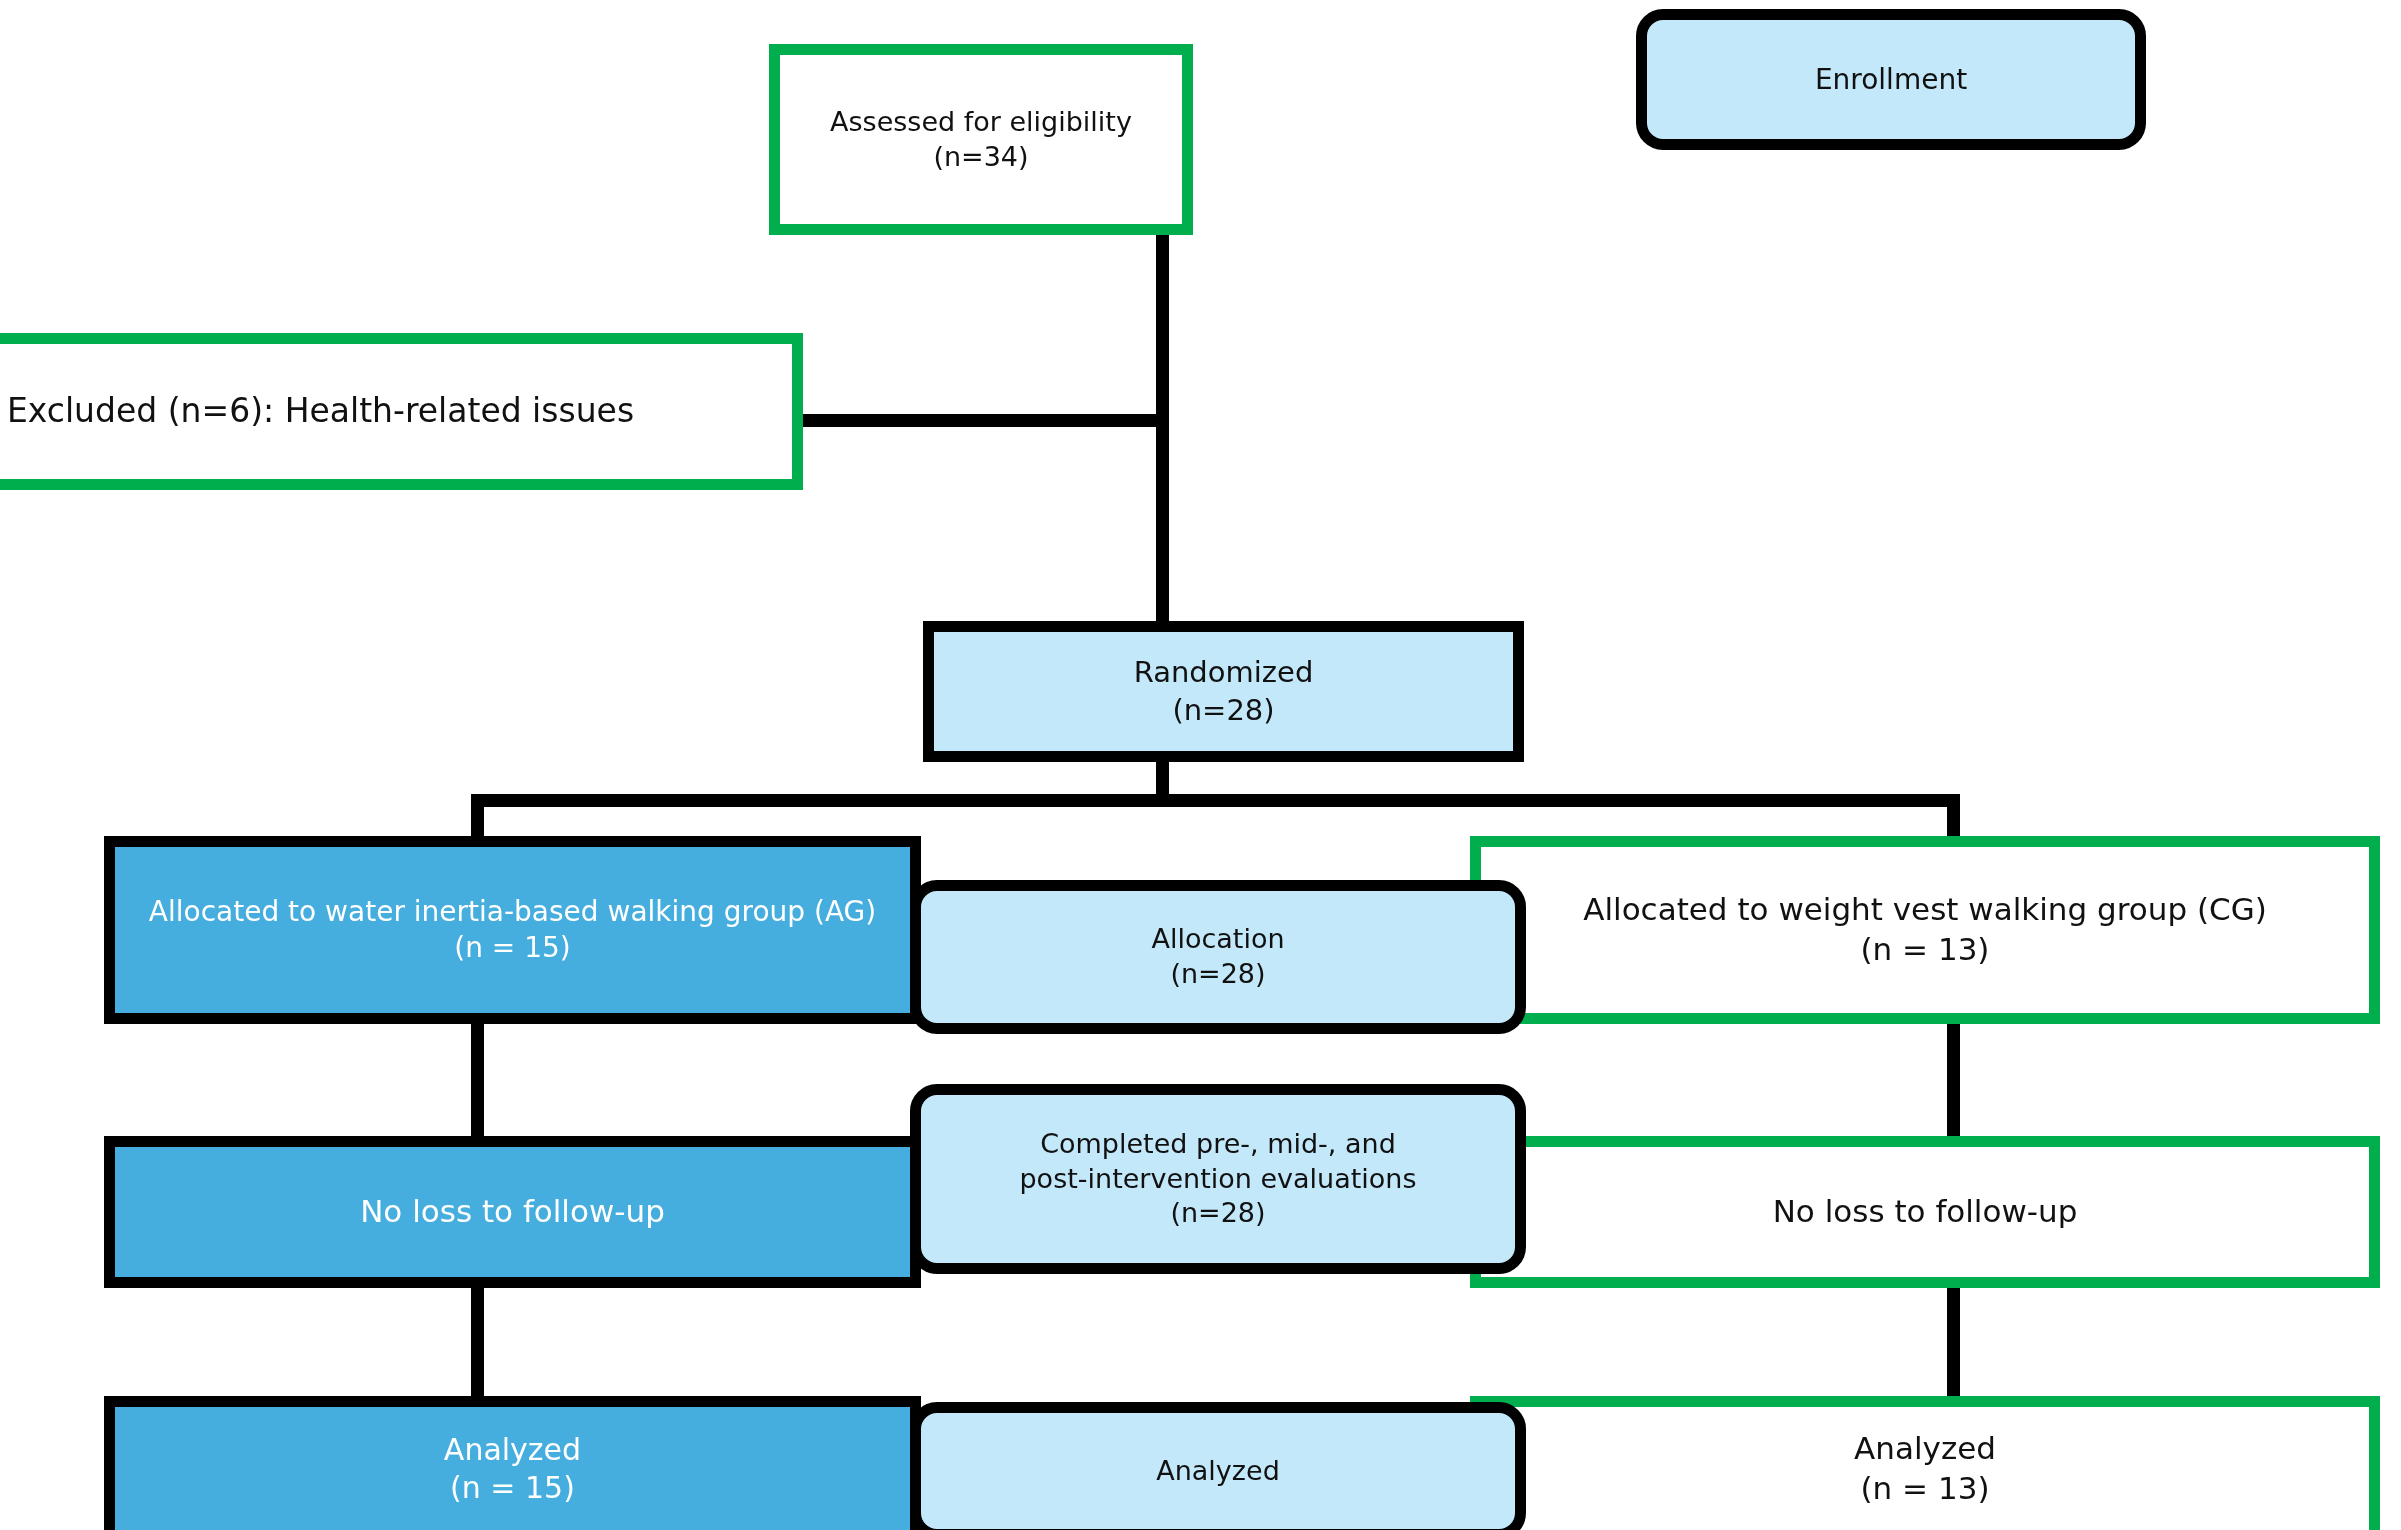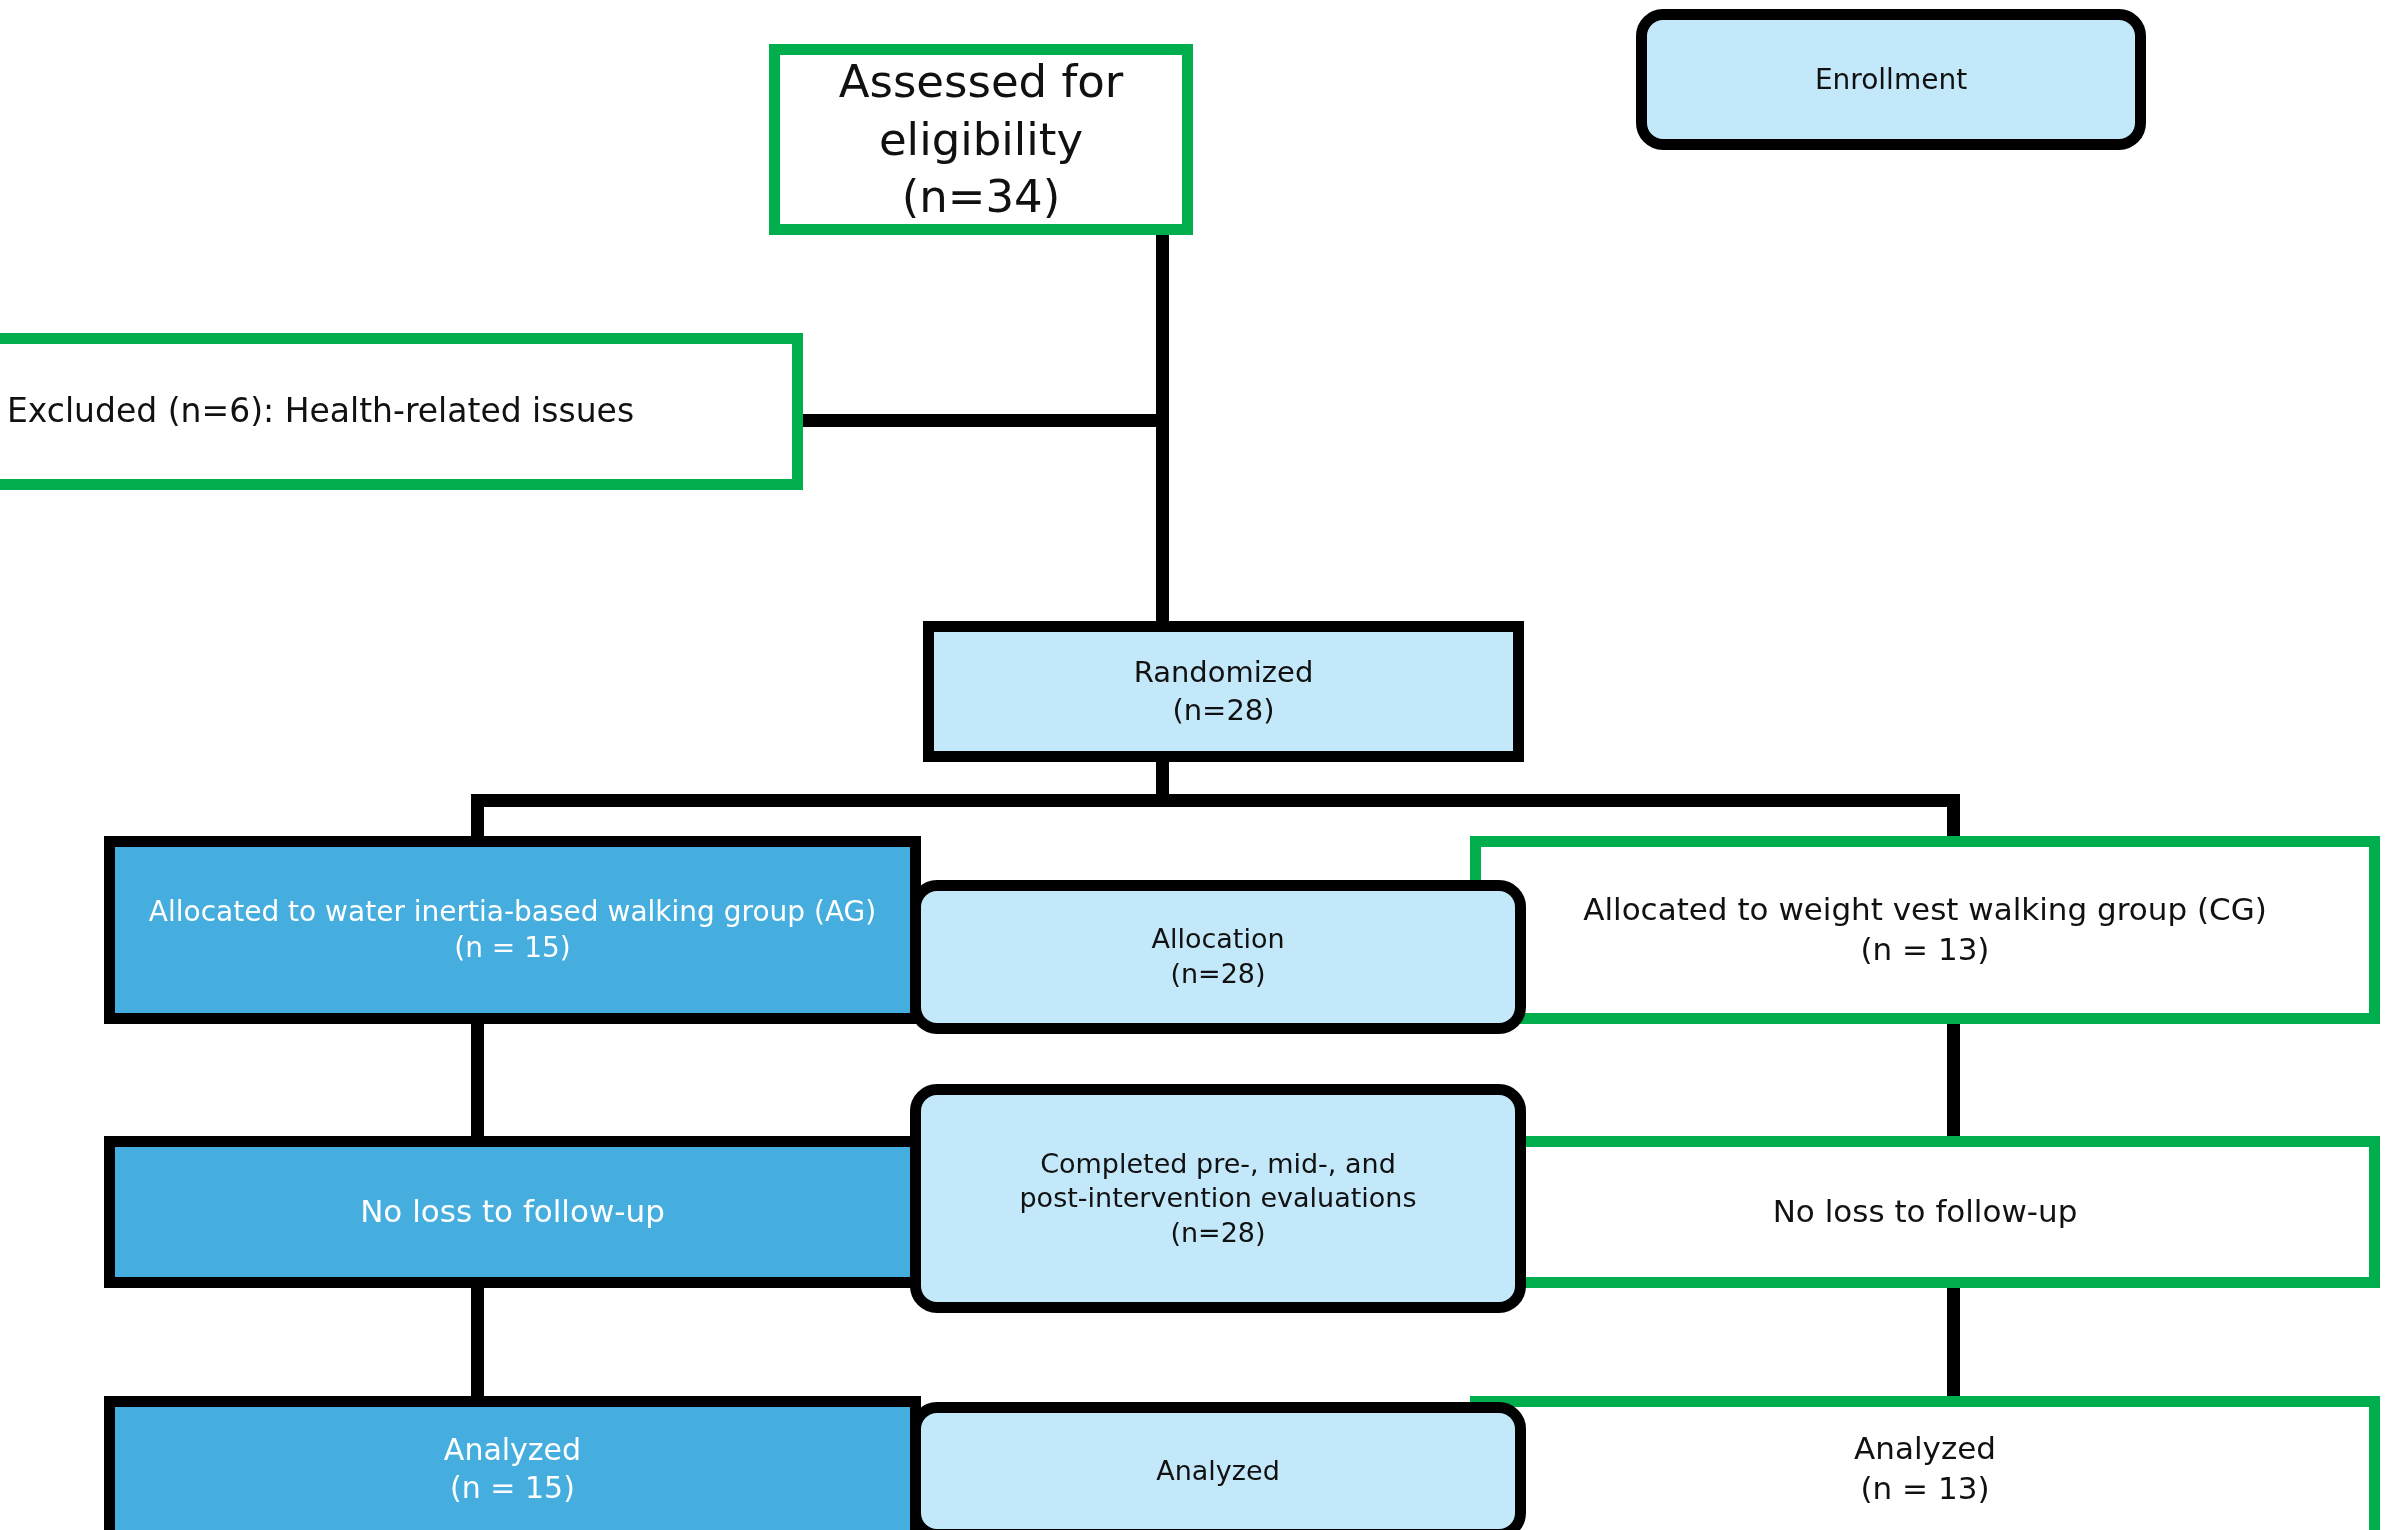--- a/index.html
+++ b/index.html
@@ -76,21 +76,21 @@
   <div class="conn z-back" style="left:471px; top:794px; width:12.5px; height:49px;"></div>
 
   <div class="conn z-back" style="left:1947px; top:794px; width:12.5px; height:49px;"></div>
 
   <div class="conn z-back" style="left:471px; top:1020px; width:12.5px; height:133px;"></div>
   <div class="conn z-back" style="left:471px; top:1286px; width:12.5px; height:125px;"></div>
 
   <div class="conn z-back" style="left:1947px; top:1020px; width:12.5px; height:133px;"></div>
   <div class="conn z-back" style="left:1947px; top:1286px; width:12.5px; height:125px;"></div>
 
-  <div class="box green-outline z-mid" style="left:769px; top:44px; width:424px; height:191px; font-size:45px;">Assessed for eligibility
+  <div class="box green-outline z-mid" style="left:769px; top:44px; width:424px; height:191px; font-size:27px;">Assessed for eligibility
 (n=34)</div>
 
   <div class="box blue-light-round z-mid" style="left:1636px; top:9.4px; width:510px; height:141px; font-size:28px;">Enrollment</div>
 
   <div class="box green-outline t-left z-mid" style="left:-31px; top:333px; width:834px; height:157px; font-size:33px;">Excluded (n=6): Health-related issues</div>
 
   <div class="box blue-light z-mid" style="left:907px; top:621px; width:601px; height:141px; font-size:29px;margin-left:16px;">Randomized
 (n=28)</div>
 
   <div class="box blue-mid z-mid" style="left:104px; top:836px; width:817px; height:188px; font-size:28px; padding:0 28px;">Allocated to water inertia-based walking group (AG)
@@ -99,21 +99,21 @@
   <div class="box green-outline z-mid" style="left:1470px; top:836px; width:910px; height:188px; font-size:31px; padding:0 14px;">Allocated to weight vest walking group (CG)
 (n = 13)</div>
 
   <div class="box blue-light-round z-front" style="left:910px; top:853px; width:616px; height:154px; font-size:27px;margin-top:27px;">Allocation
 (n=28)</div>
 
   <div class="box blue-mid z-mid" style="left:104px; top:1136px; width:817px; height:152px; font-size:31px;">No loss to follow-up</div>
 
   <div class="box green-outline z-mid" style="left:1470px; top:1136px; width:910px; height:152px; font-size:31px;">No loss to follow-up</div>
 
-  <div class="box blue-light-round z-front" style="left:910px; top:1084px; width:616px; height:229px; font-size:27px;">Completed pre-, mid-, and
+  <div class="box blue-light-round z-front" style="left:910px; top:1084px; width:616px; height:190px; font-size:27px;">Completed pre-, mid-, and
 post-intervention evaluations
 (n=28)</div>
 
   <div class="box blue-mid z-mid" style="left:104px; top:1396px; width:817px; height:146px; font-size:30px;">Analyzed
 (n = 15)</div>
 
   <div class="box green-outline z-mid" style="left:1470px; top:1396px; width:910px; height:146px; font-size:31px;">Analyzed
 (n = 13)</div>
 
   <div class="box blue-light-round z-front" style="left:910px; top:1402px; width:616px; height:138px; font-size:27px;">Analyzed</div>

